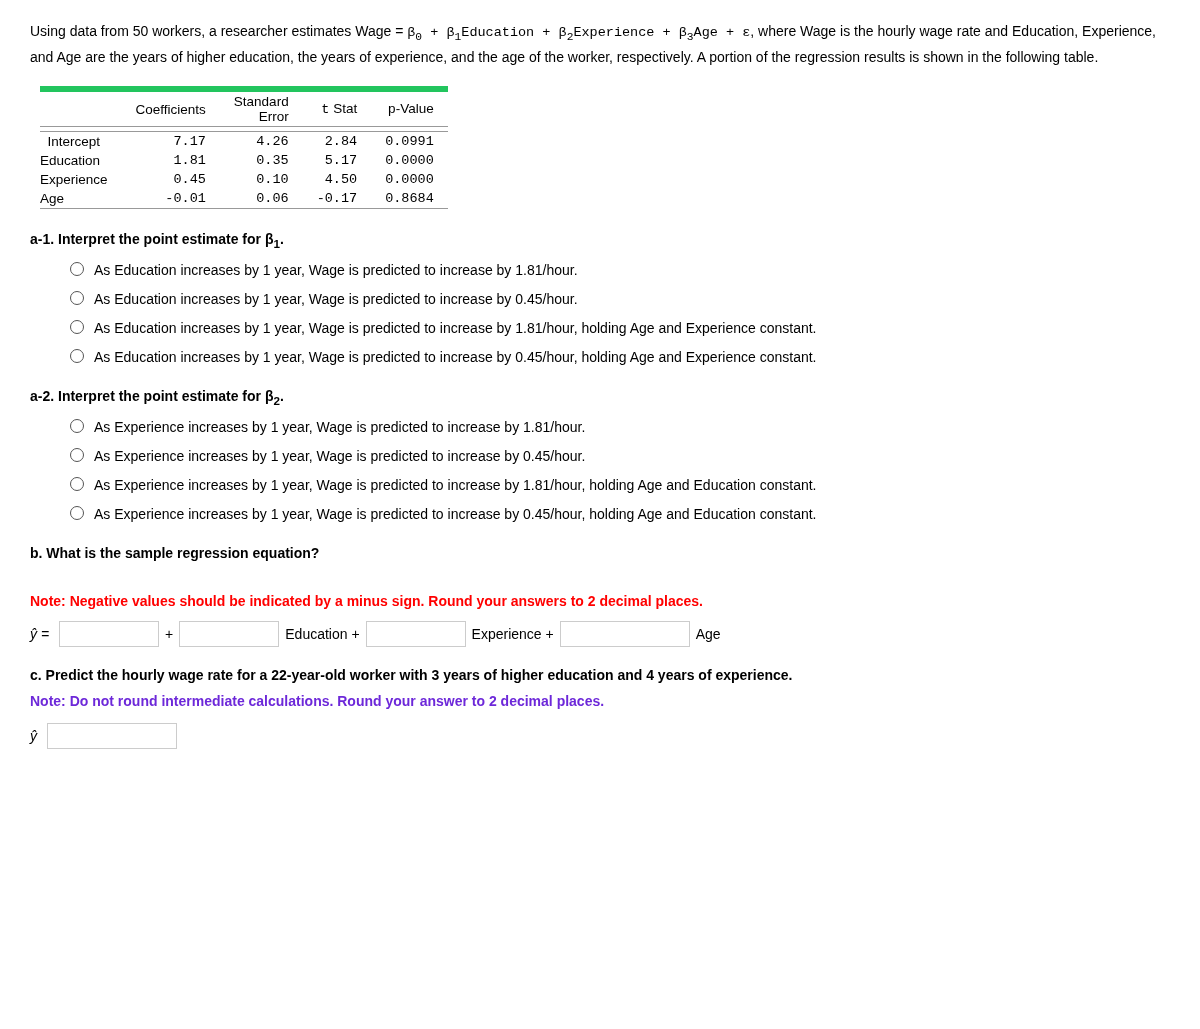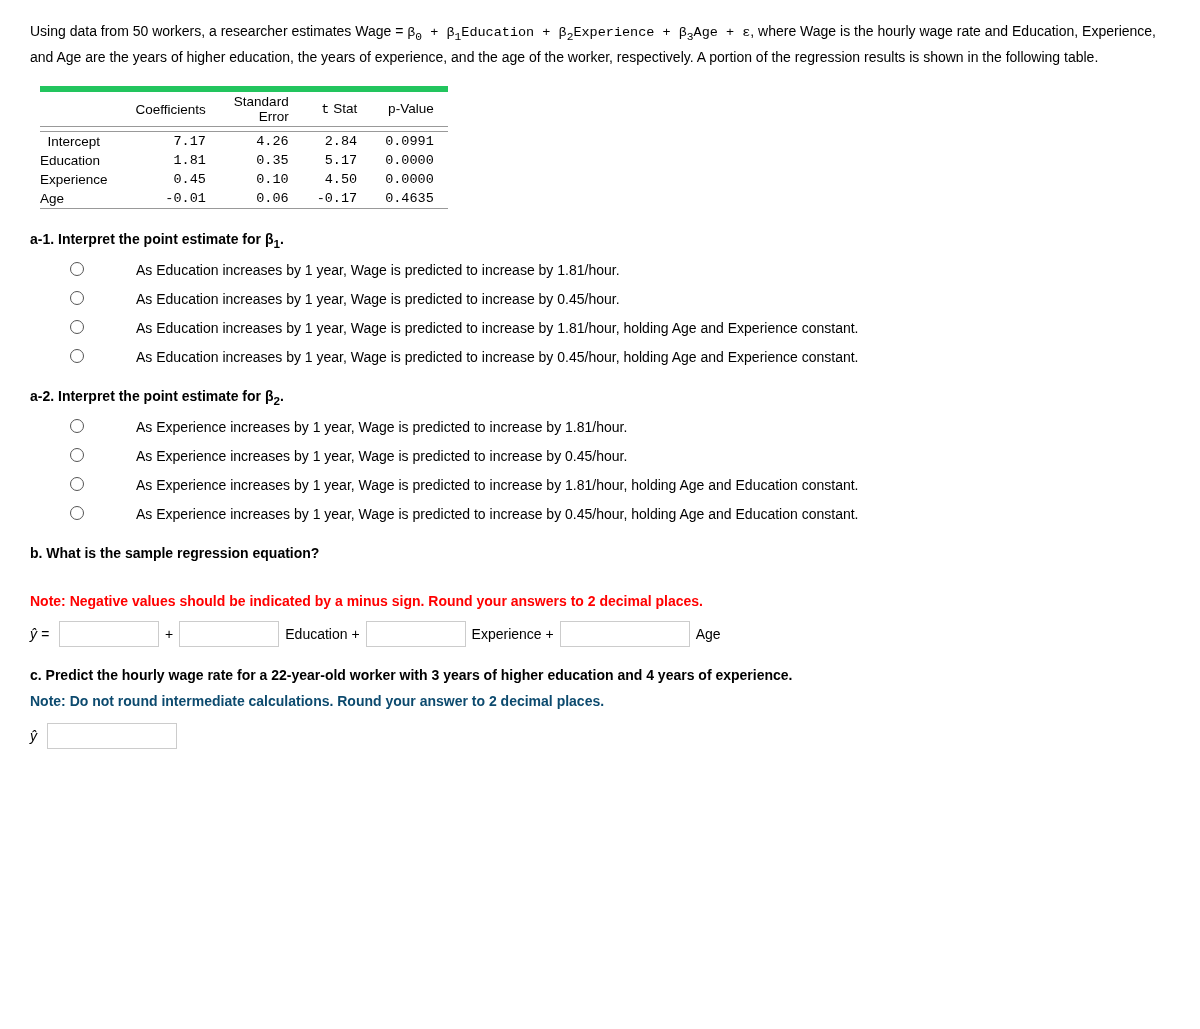--- a/index.html
+++ b/index.html
@@ -66,21 +66,20 @@
       list-style: none;
       margin-left: 40px;
       margin-bottom: 16px;
     }
     .options-list li {
       display: flex;
       align-items: flex-start;
       margin-bottom: 8px;
       font-size: 14px;
       line-height: 1.5;
-      gap: 42px;
     }
     .radio-circle {
       width: 14px;
       height: 14px;
       border-radius: 50%;
       border: 1.5px solid #555;
       display: inline-block;
       flex-shrink: 0;
       margin-right: 10px;
       margin-top: 2px;
@@ -116,21 +115,21 @@
     }
     .eq-input.wide {
       width: 130px;
     }
     .eq-text {
       font-size: 14px;
     }
 
     
     .part-c-note {
-      color: #0c4a6e;
+      color: #6d28d9;
       font-weight: bold;
       font-size: 14px;
       margin-bottom: 14px;
     }
     .answer-row {
       display: flex;
       align-items: center;
       gap: 6px;
       margin-top: 10px;
     }
@@ -193,21 +192,21 @@
       <td class="mono">0.45</td>
       <td class="mono">0.10</td>
       <td class="mono">4.50</td>
       <td class="mono">0.0000</td>
     </tr>
     <tr class="last-row">
       <td class="row-label" style="text-align:left">Age</td>
       <td class="mono">-0.01</td>
       <td class="mono">0.06</td>
       <td class="mono">-0.17</td>
-      <td class="mono">0.4635</td>
+      <td class="mono">0.8684</td>
     </tr>
   </tbody>
 </table>
 
 <div class="section-heading">
   <span class="part-label">a-1.</span>
   Interpret the point estimate for β<sub>1</sub>.
 </div>
 <ul class="options-list">
   <li>

